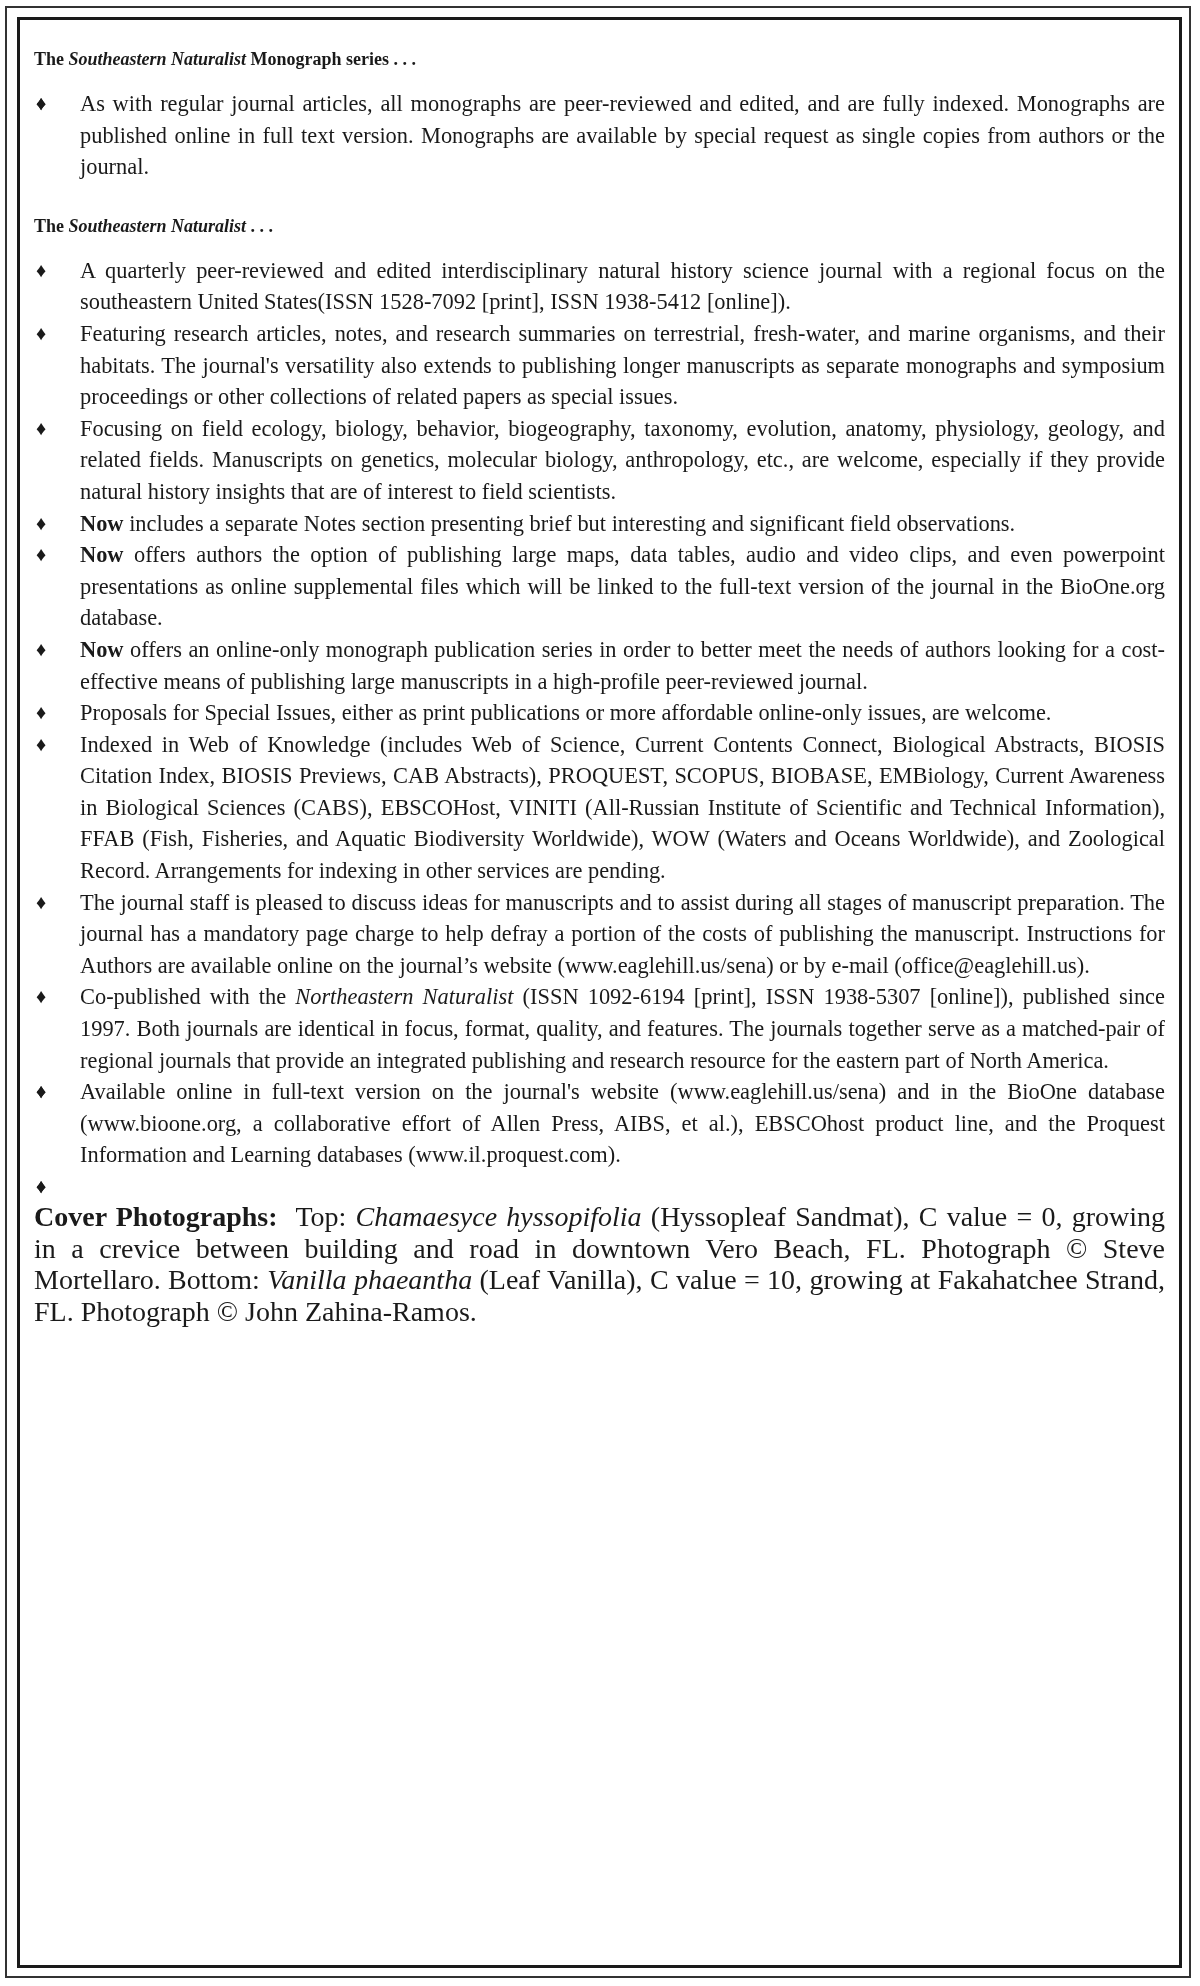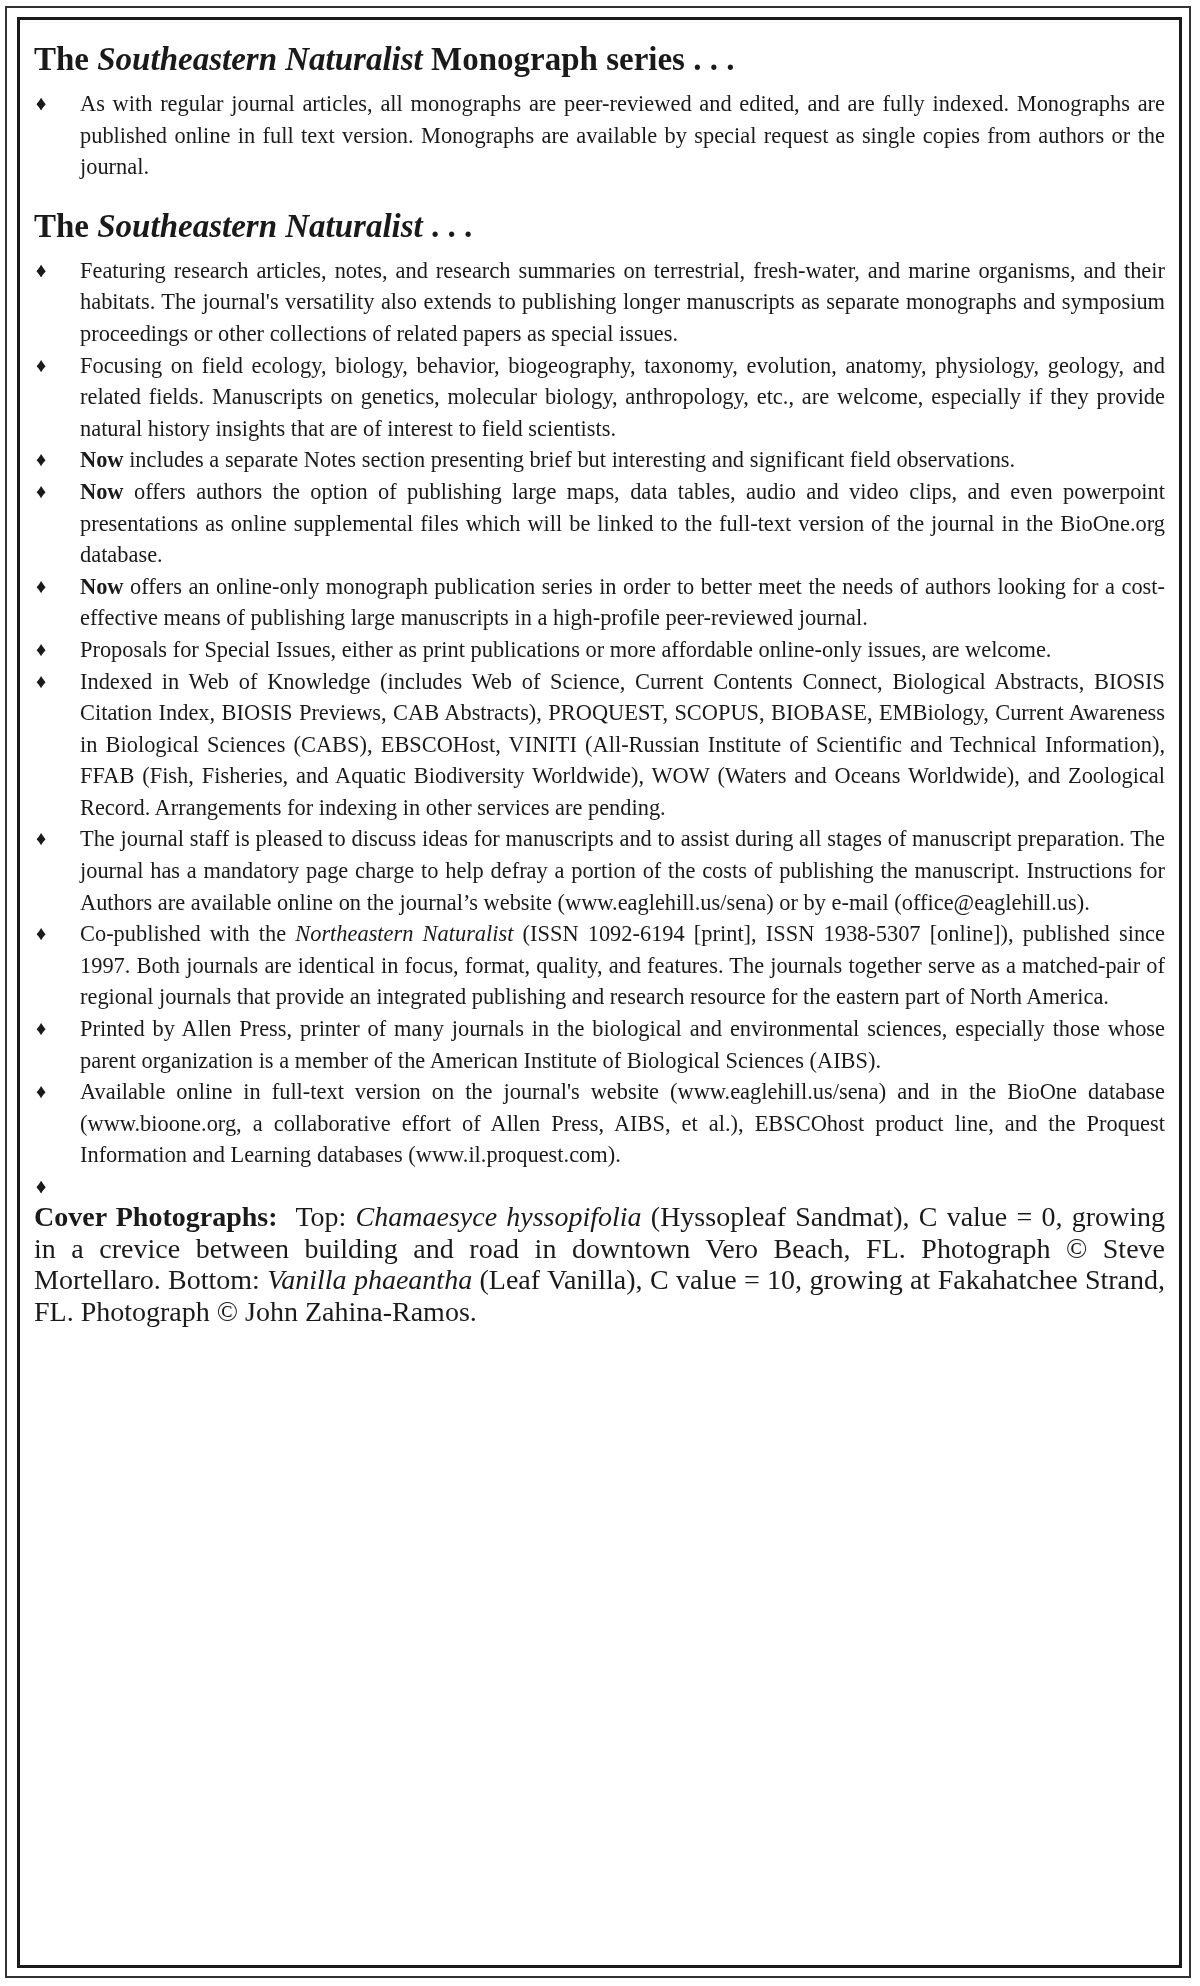--- a/index.html
+++ b/index.html
@@ -10,21 +10,21 @@
     }
     .inner {
       position: absolute; left: 17px; top: 17px; width: 1165px; height: 1951px;
       border: 3px solid #1a1a1a; box-sizing: border-box;
       padding: 10px 14px 0 14px;
       font-family: "Liberation Serif", "DejaVu Serif", serif;
       color: #1a1a1a;
     }
     h2 {
       font-family: "Liberation Serif", serif;
-      font-size: 33px; font-weight: bold; margin: 12px 0 12px 0; line-height: 34px;
+      font-size: 18px; font-weight: bold; margin: 12px 0 12px 0; line-height: 34px;
     }
     h2 .it { font-style: italic; font-weight: bold; }
     ul { list-style: none; margin: 0; padding: 0; }
     li {
       position: relative; padding-left: 46px;
       font-size: 22.4px; line-height: 31.6px; text-align: justify;
       margin-bottom: 0;
     }
     ul.first li { margin-bottom: 12px; }
     .bullet {
@@ -43,30 +43,30 @@
 <div class="inner">
 
   <h2><span>The </span><span class="it">Southeastern Naturalist</span><span> Monograph series . . .</span></h2>
   <ul class="first">
     <li><span class="bullet">♦</span></li>
     <li><span class="bullet">♦</span><span>As with regular journal articles, all monographs are  peer-reviewed and edited, and are fully indexed. Monographs are published online in full text version. Monographs are available by special request as single copies from authors or the journal.</span></li>
   </ul>
 
   <h2 style="margin-top:26px;"><span>The </span><span class="it">Southeastern Naturalist</span><span> . . .</span></h2>
   <ul>
-    <li><span class="bullet">♦</span></li>
+    <li><span class="bullet">♦</span><span>A quarterly peer-reviewed and edited interdisciplinary natural history science journal with a regional focus on the southeastern United States(ISSN 1528-7092 [print], ISSN 1938-5412 [online]).</span></li>
     <li><span class="bullet">♦</span><span>Featuring research articles, notes, and research summaries on terrestrial, fresh-water, and marine organisms, and their habitats. The journal's versatility also extends to publishing longer manuscripts as separate monographs and symposium proceedings or other collections of related papers as special issues.</span></li>
     <li><span class="bullet">♦</span><span>Focusing on field ecology, biology, behavior, biogeography, taxonomy, evolution, anatomy, physiology, geology, and related fields. Manuscripts on genetics, molecular biology, anthropology, etc., are welcome, especially if they provide natural history insights that are of interest to field scientists.</span></li>
     <li><span class="bullet">♦</span><span class="b">Now</span><span> includes a separate Notes section presenting brief but interesting and significant field observations.</span></li>
     <li><span class="bullet">♦</span><span class="b">Now</span><span> offers authors the option of publishing large maps, data tables, audio and video clips, and even powerpoint presentations as online supplemental files which will be linked to the full-text version of the journal in the BioOne.org database.</span></li>
     <li><span class="bullet">♦</span><span class="b">Now</span><span> offers an online-only monograph publication series in order to better meet the needs of authors looking for a cost-effective means of publishing large manuscripts in a high-profile peer-reviewed journal.</span></li>
     <li><span class="bullet">♦</span><span>Proposals for Special Issues, either as print publications or more affordable online-only issues, are welcome.</span></li>
     <li><span class="bullet">♦</span><span>Indexed in Web of Knowledge (includes Web of Science, Current Contents Connect, Biological Abstracts, BIOSIS Citation Index, BIOSIS Previews, CAB Abstracts), PROQUEST, SCOPUS, BIOBASE, EMBiology, Current Awareness in Biological Sciences (CABS), EBSCOHost, VINITI (All-Russian Institute of Scientific and Technical Information), FFAB (Fish, Fisheries, and Aquatic Biodiversity Worldwide), WOW (Waters and Oceans Worldwide), and Zoological Record. Arrangements for indexing in other services are pending.</span></li>
     <li><span class="bullet">♦</span><span>The journal staff is pleased to discuss ideas for manuscripts and to assist during all stages of manuscript preparation. The journal has a mandatory page charge to help defray a portion of the costs of publishing the manuscript. Instructions for Authors are available online on the journal’s website (www.eaglehill.us/sena) or by e-mail (office@eaglehill.us).</span></li>
     <li><span class="bullet">♦</span><span>Co-published with the </span><span class="i">Northeastern Naturalist</span><span> (ISSN 1092-6194 [print], ISSN 1938-5307 [online]), published since 1997. Both journals are identical in focus, format, quality, and features. The journals together serve as a matched-pair of regional journals that provide an integrated publishing and research resource for the eastern part of North America.</span></li>
-    <li><span class="bullet">♦</span><span>Printed by Allen Press, printer of many journals in the biological and environmental sciences, especially those whose parent organization is a member of the American Institute of Biological Sciences (AIBS).</span></li>
+    <li><span class="bullet">♦</span></li>
     <li><span class="bullet">♦</span><span>Available online in full-text version on the journal's website (www.eaglehill.us/sena) and in the BioOne database (www.bioone.org, a collaborative effort of Allen Press, AIBS, et al.), EBSCOhost product line, and the Proquest Information and Learning databases (www.il.proquest.com).</span></li>
     <li><span class="bullet">♦</span></li>
     <li><span class="bullet">♦</span></li>
   </ul>
 
   <p class="cover"><span class="b">Cover Photographs:</span><span style="white-space:pre-wrap;">  Top: </span><span class="i">Chamaesyce hyssopifolia</span><span> (Hyssopleaf Sandmat), C value = 0, growing in a crevice between building and road in downtown Vero Beach, FL. Photograph © Steve Mortellaro. Bottom: </span><span class="i">Vanilla phaeantha</span><span> (Leaf Vanilla), C value = 10, growing at Fakahatchee Strand, FL. Photograph © John Zahina-Ramos.</span></p>
 </div>
 
 </body></html>

